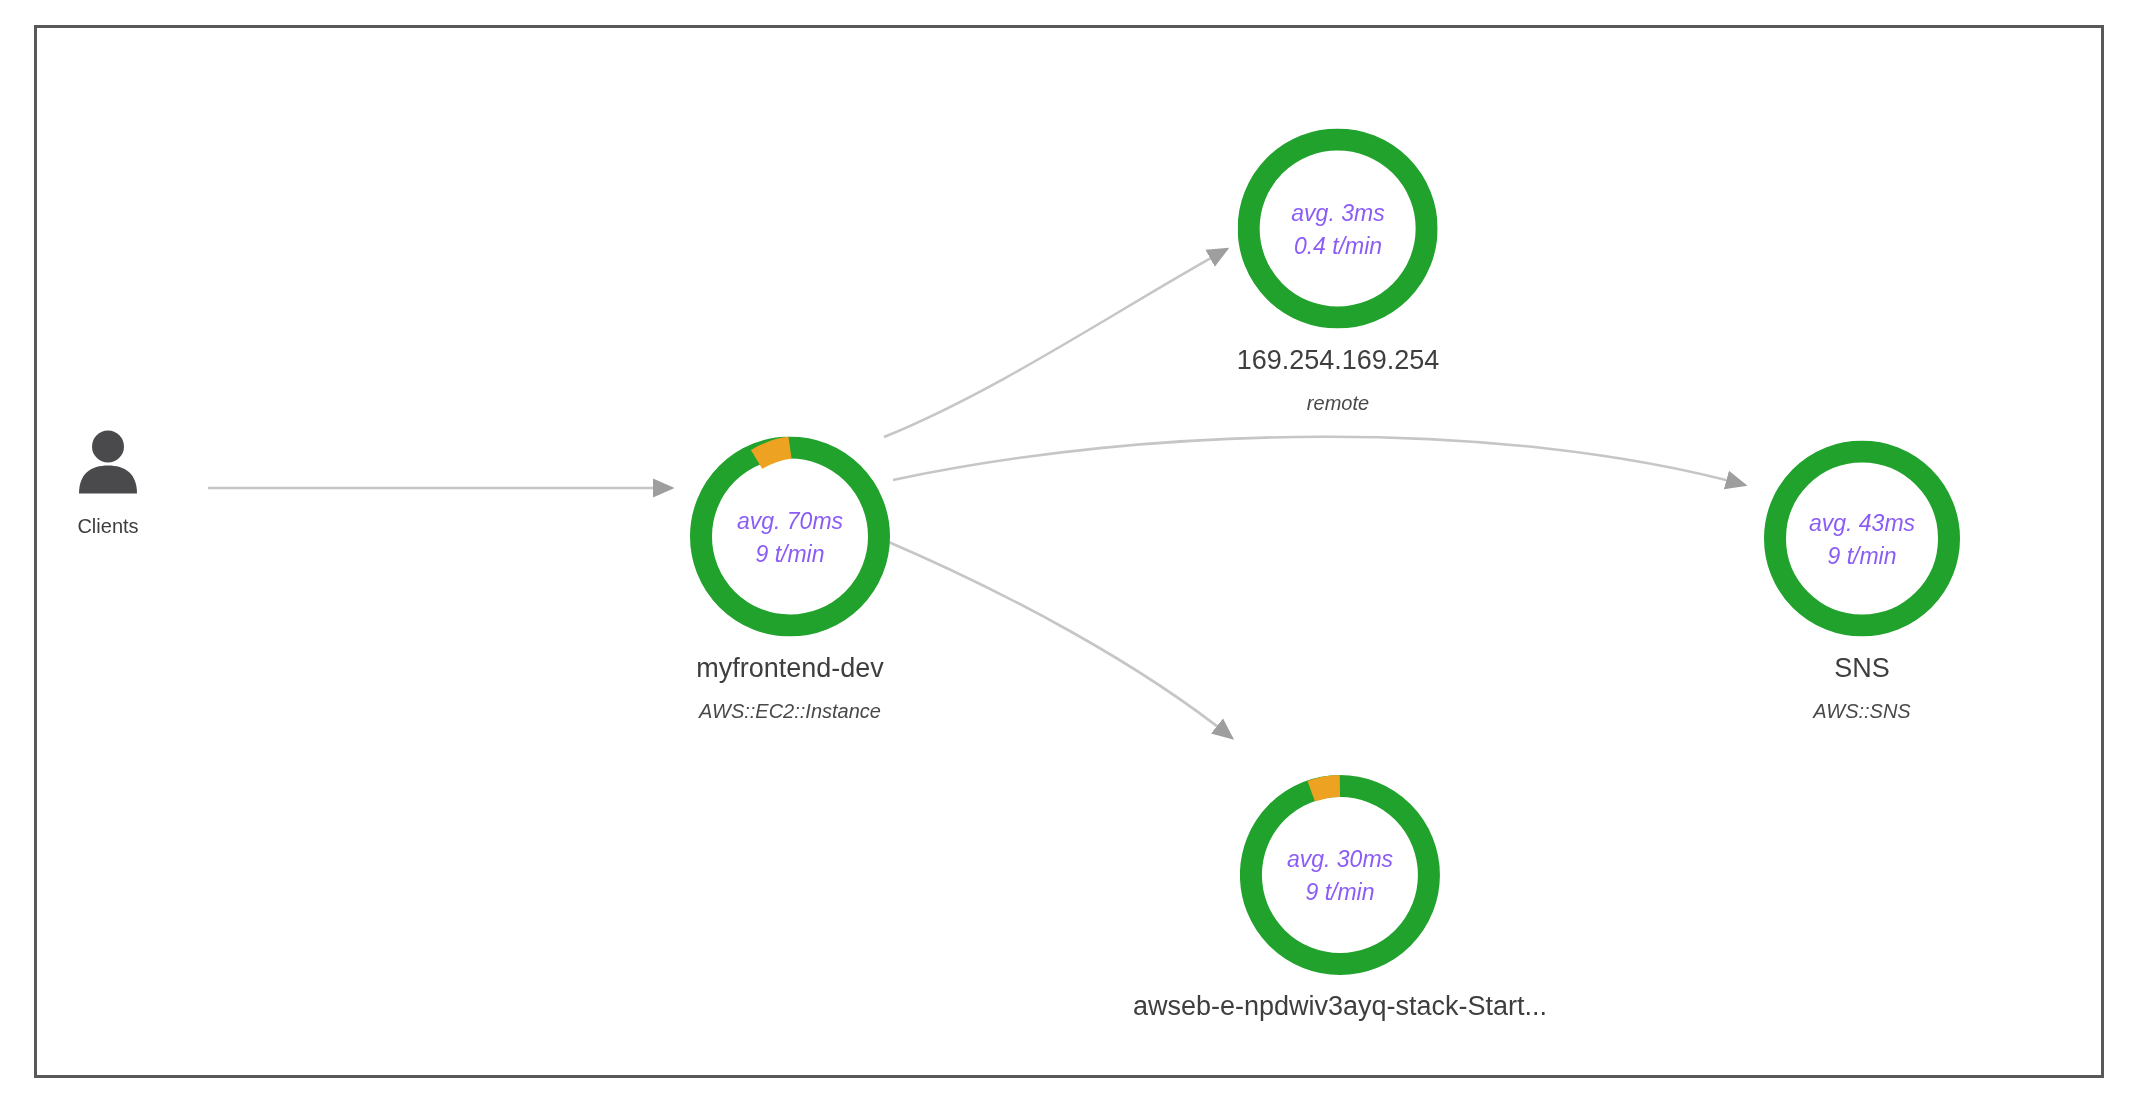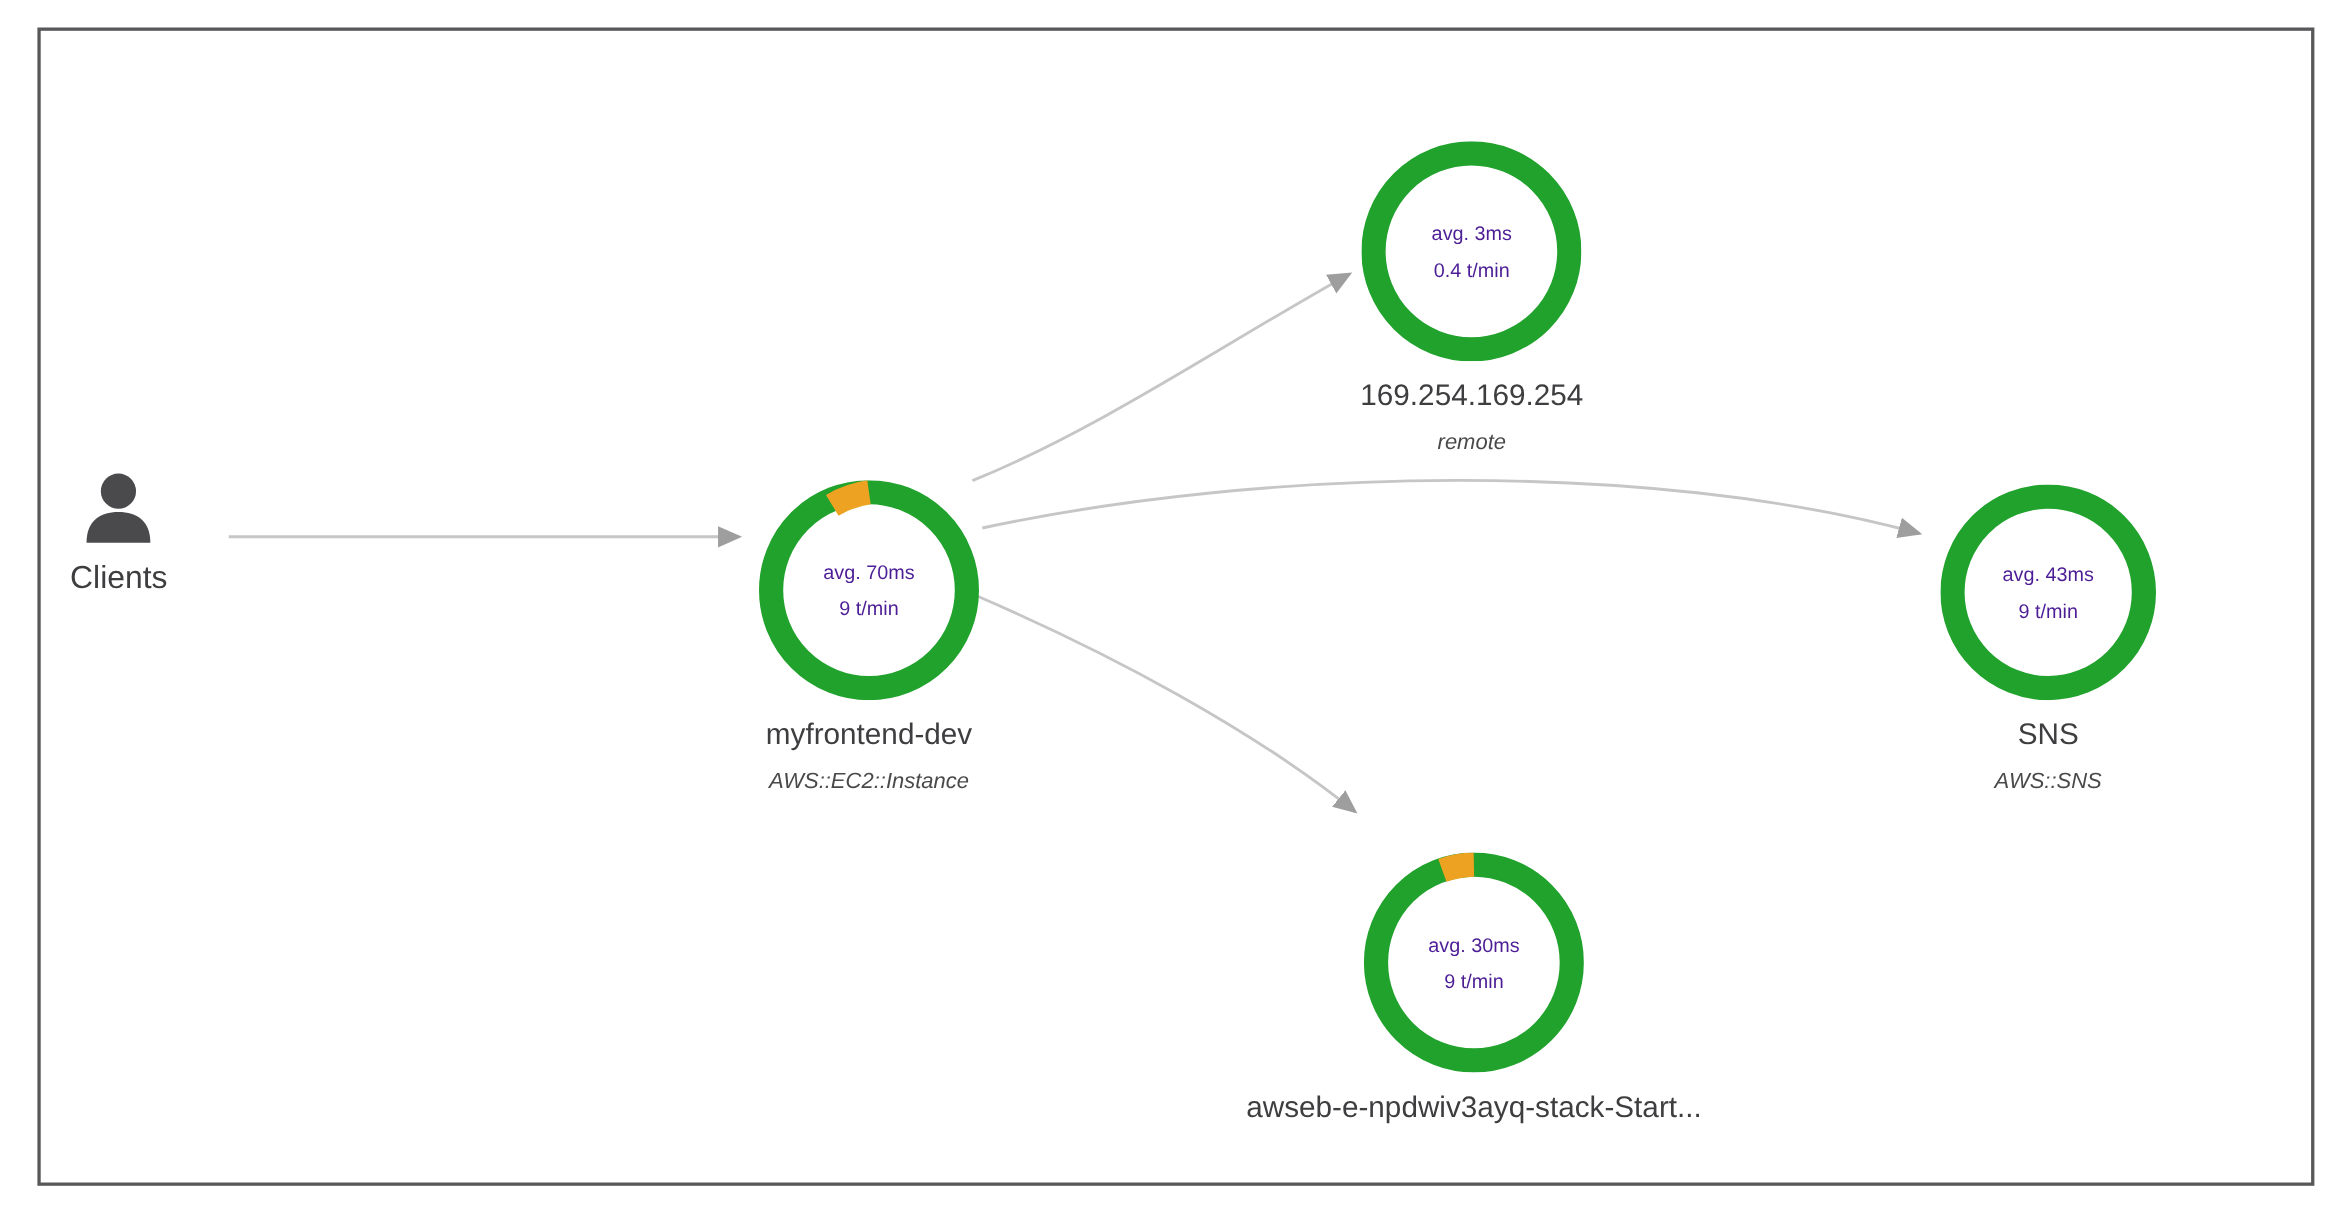--- a/index.html
+++ b/index.html
@@ -50,25 +50,26 @@
     top: 0;
     width: 100%;
     height: 100%;
     display: flex;
     flex-direction: column;
     align-items: center;
     justify-content: center;
     gap: 7px;
   }
   .metric-line {
-    font-size: 18px;
+    font-size: 23px;
     line-height: 26px;
-    color: #4c1d95;
+    color: #8b5cf6;
     font-family: "Liberation Sans", sans-serif;
     white-space: nowrap;
+    font-style: italic;
   }
   .node-label {
     margin-top: 17px;
     font-size: 27px;
     line-height: 29px;
     color: #3e3e40;
     white-space: nowrap;
     font-family: "Liberation Sans", sans-serif;
   }
   .node-type {
@@ -80,21 +81,21 @@
     white-space: nowrap;
     font-family: "Liberation Sans", sans-serif;
   }
   
   #clients-node {
     position: absolute;
     transform: translate(-50%, -50%);
     text-align: center;
   }
   #clients-node .client-icon { display: block; margin: 0 auto; }
-  #clients-node .node-label { margin-top: 14px; font-size: 29px; }
+  #clients-node .node-label { margin-top: 14px; font-size: 20px; }
 </style>
 </head>
 <body>
 
 <div id="root">
 
   <div id="panel"></div>
 
   <svg id="map-svg" viewBox="0 0 2134 1110">
     <defs>

